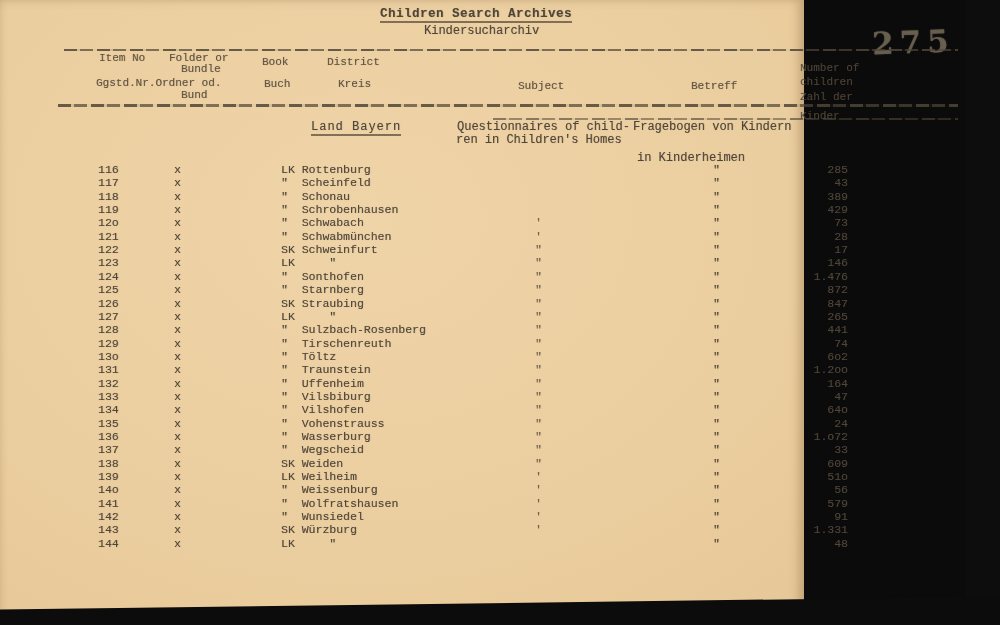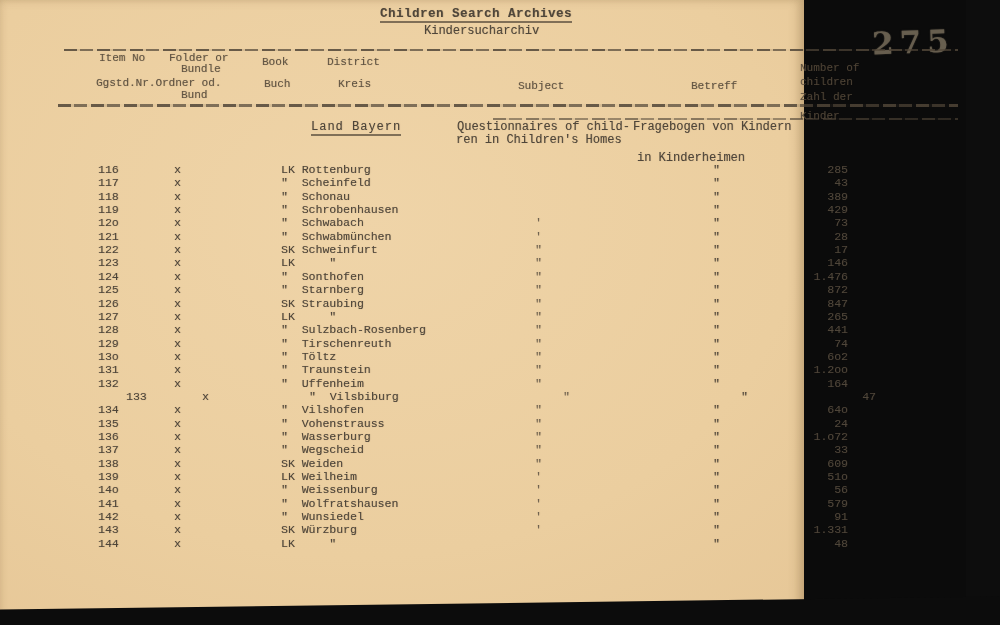--- a/index.html
+++ b/index.html
@@ -206,21 +206,21 @@
         <span class="cell c-num">1.2oo</span>
       </div>
       <div class="row" style="top: 376.6px;">
         <span class="cell c-item">132</span>
         <span class="cell c-fold">x</span>
         <span class="cell c-bd">"  Uffenheim</span>
         <span class="cell c-subj">"</span>
         <span class="cell c-betr">"</span>
         <span class="cell c-num">164</span>
       </div>
-      <div class="row" style="top: 389.95px; margin-left: 28px;">
+      <div class="row" style="top: 389.95px;">
         <span class="cell c-item">133</span>
         <span class="cell c-fold">x</span>
         <span class="cell c-bd">"  Vilsbiburg</span>
         <span class="cell c-subj">"</span>
         <span class="cell c-betr">"</span>
         <span class="cell c-num">47</span>
       </div>
       <div class="row" style="top: 403.3px;">
         <span class="cell c-item">134</span>
         <span class="cell c-fold">x</span>

